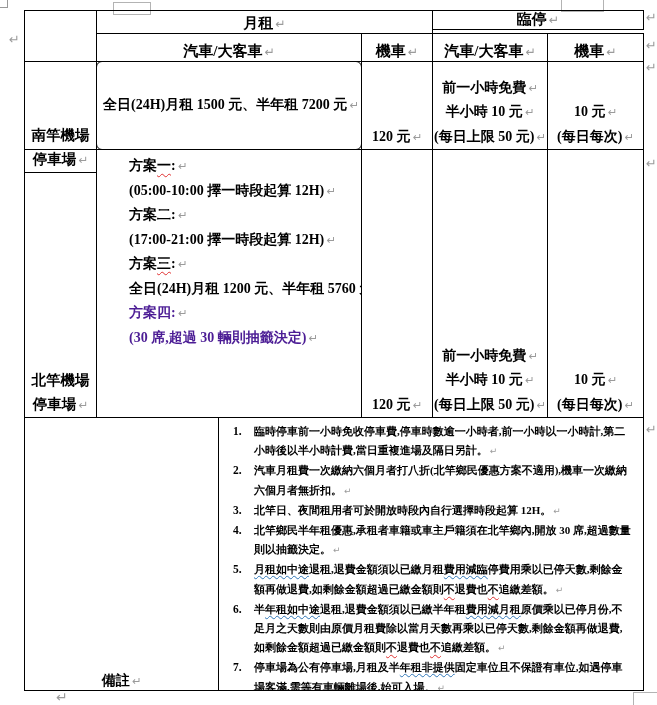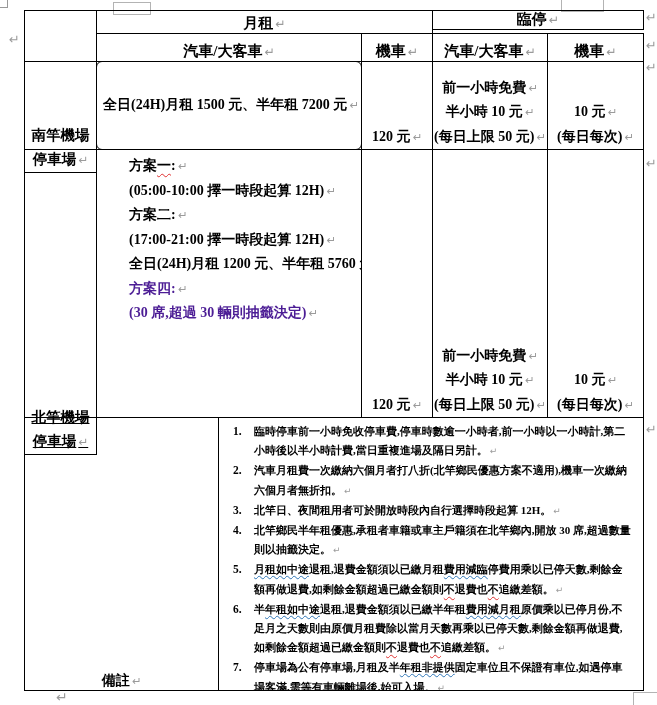--- a/index.html
+++ b/index.html
@@ -75,29 +75,30 @@
   <div class="cell c-center body14" style="left:432px;top:61px;width:116px;height:89px;" id="nangan-temp-car">
       <div class="line"><span>前一小時免費</span><span class="mark">↵</span></div>
       <div class="line"><span>半小時 10 元</span><span class="mark">↵</span></div>
       <div class="line"><span>(每日上限 50 元)</span><span class="mark">↵</span></div>
     </div>
   <div class="cell c-center body14" style="left:547px;top:61px;width:97px;height:89px;" id="nangan-temp-moto">
       <div class="line"><span>10 元</span><span class="mark">↵</span></div>
       <div class="line"><span>(每日每次)</span><span class="mark">↵</span></div>
     </div>
 
-  <div class="cell c-center rowlabel" style="left:24px;top:149px;width:73px;height:306px;text-decoration:underline;" id="beigan-label">
+  <div class="cell c-center rowlabel" style="left:24px;top:149px;width:73px;height:269px;" id="beigan-label">
       <div class="line"><span>北竿機場</span></div>
       <div class="line"><span>停車場</span><span class="mark">↵</span></div>
     </div>
   <div class="cell plans" style="left:96px;top:149px;width:266px;height:269px;" id="beigan-plans">
       <div class="line"><span>方案</span><span class="seg-sp">一</span><span>:</span><span class="mark">↵</span></div>
       <div class="line"><span>(05:00-10:00 擇一時段起算 12H)</span><span class="mark">↵</span></div>
       <div class="line"><span>方案二:</span><span class="mark">↵</span></div>
       <div class="line"><span>(17:00-21:00 擇一時段起算 12H)</span><span class="mark">↵</span></div>
+      <div class="line"><span>方案</span><span class="seg-sp">三</span><span>:</span><span class="mark">↵</span></div>
       <div class="line"><span>全日(24H)月租 1200 元、半年租 5760 元</span><span class="mark">↵</span></div>
       <div class="line"><span class="red">方案四:</span><span class="mark">↵</span></div>
       <div class="line"><span class="red">(30 席,超過 30 輛則抽籤決定)</span><span class="mark">↵</span></div>
     </div>
   <div class="cell c-center body14" style="left:361px;top:149px;width:72px;height:269px;">
     <div class="line"><span>120 元</span><span class="mark">↵</span></div>
   </div>
   <div class="cell c-center body14" style="left:432px;top:149px;width:116px;height:269px;" id="beigan-temp-car">
       <div class="line"><span>前一小時免費</span><span class="mark">↵</span></div>
       <div class="line"><span>半小時 10 元</span><span class="mark">↵</span></div>

